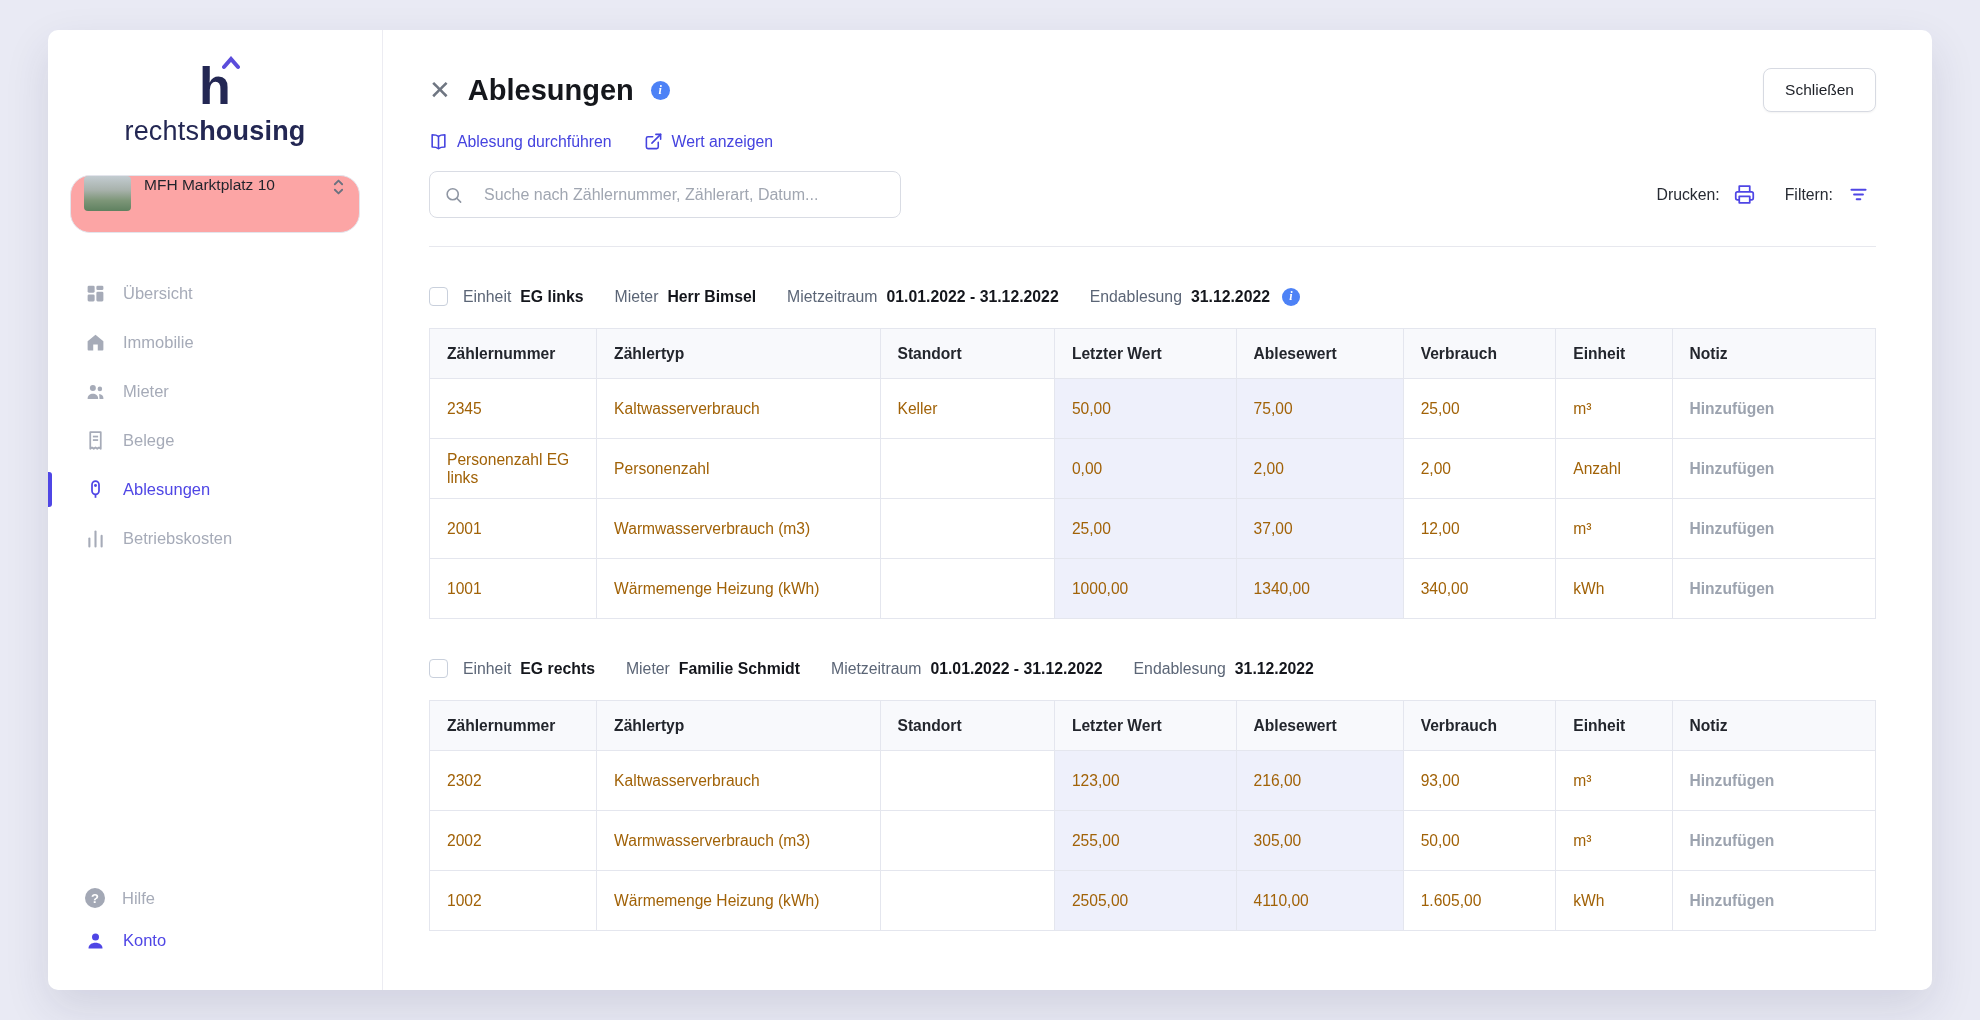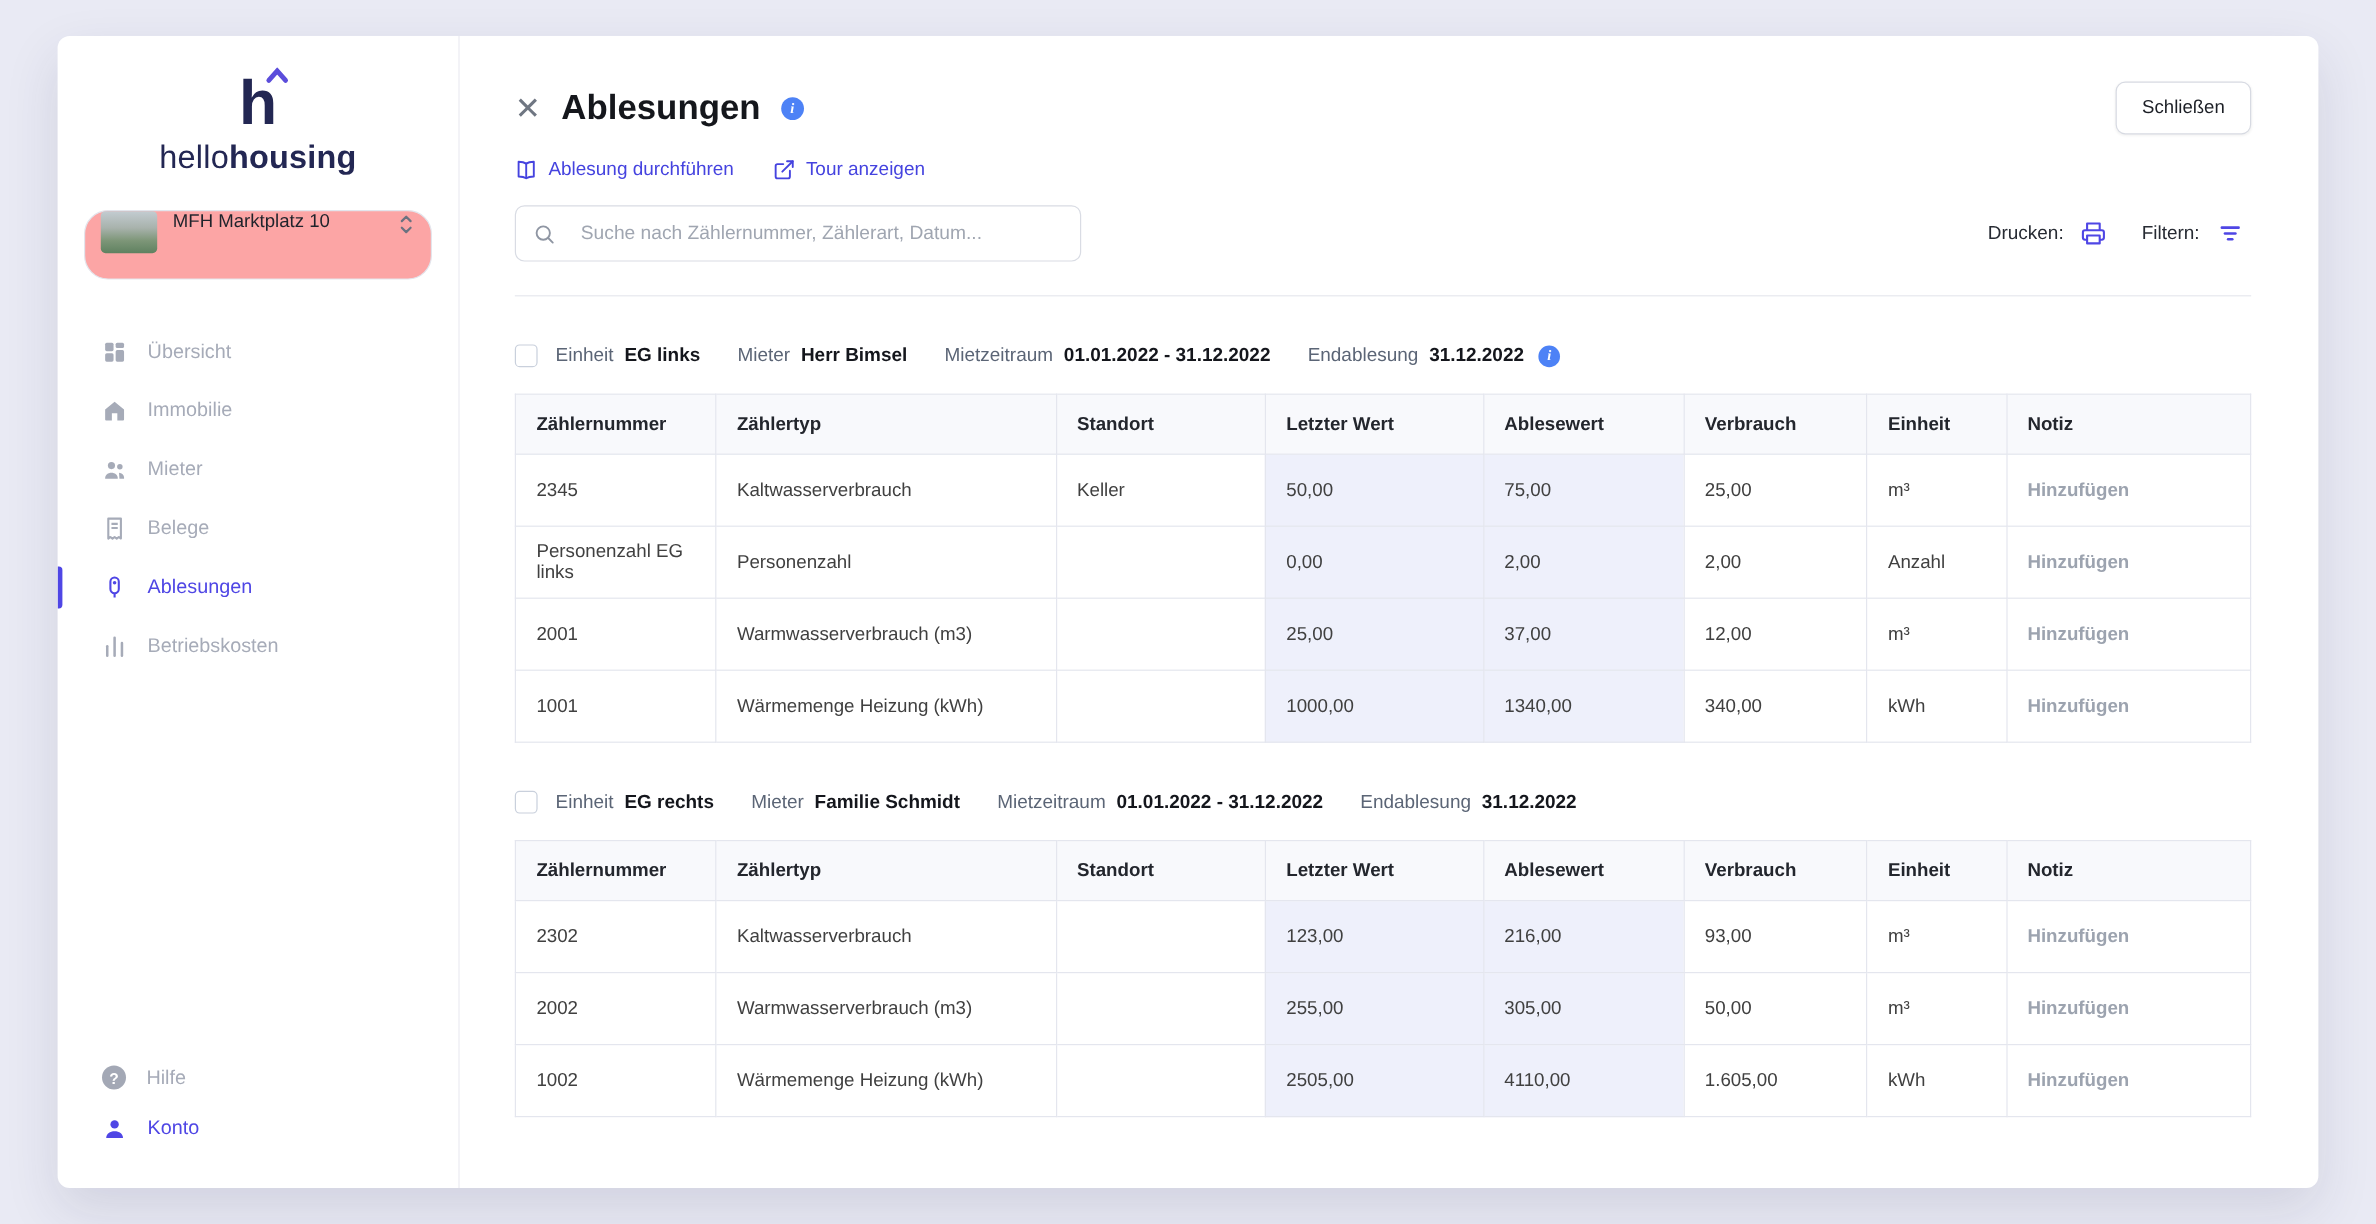--- a/index.html
+++ b/index.html
@@ -65,40 +65,40 @@
   .checkbox { width:19px; height:19px; border:1.6px solid #c9d0dc; border-radius:4px; background:#fff;
     margin-right:15px; cursor:pointer; flex-shrink:0; }
   .kv { display:flex; align-items:baseline; margin-right:31px; }
   .kv .k { color:#5b6576; margin-right:9px; }
   .kv .v { color:#14161c; font-weight:700; }
   .section-head .info-badge { width:18px; height:18px; align-self:center; }
 
   table { width:100%; border-collapse:collapse; table-layout:fixed; margin-top:22px; font-size:15.6px; }
   th, td { border:1px solid #e4e6ee; padding:10px 17px; }
   th { height:50px; text-align:left; font-weight:700; color:#23262d; background:#f8f9fc; }
-  td { height:60px; color:#404040; background:#fff; }
+  td { height:60px; color:#a16207; background:#fff; }
   td.shade { background:#eef0fb; }
   .num { text-align:left; }
   td.note { color:#9ca3af; cursor:pointer;font-weight:bold; }
 </style>
 </head>
 <body>
 
 <div class="card">
 
   <aside class="sidebar">
     <div class="logo-wrap">
       <div class="logo-mark">
         <span>h</span>
         <svg class="logo-caret" width="20" height="14" viewBox="0 0 20 14" fill="none" stroke="currentColor" stroke-width="4" stroke-linecap="round">
             <path d="M3 11 L10 3 L17 11"></path>
           </svg>
       </div>
       <div class="brand">
-        <span class="light">hello</span><span class="bold">housing</span>
+        <span class="light">rechts</span><span class="bold">housing</span>
       </div>
     </div>
 
     <div class="selector">
       <div class="thumb"></div>
       <div class="selector-label">MFH Marktplatz 10</div>
       <span class="updown">
         <svg width="15" height="22" viewBox="0 0 16 24" fill="none" stroke="currentColor" stroke-width="2" stroke-linecap="round" stroke-linejoin="round">
             <polyline points="4 9 8 5 12 9"></polyline>
             <polyline points="4 15 8 19 12 15"></polyline>
@@ -188,21 +188,21 @@
             <line x1="12" y1="5.5" x2="12" y2="21"></line>
           </svg>
         <span>Ablesung durchführen</span>
       </span>
       <span class="action-link">
         <svg viewBox="0 0 24 24" fill="none" stroke="currentColor" stroke-width="2" stroke-linecap="round" stroke-linejoin="round">
             <path d="M18 13v6a2 2 0 0 1-2 2H5a2 2 0 0 1-2-2V8a2 2 0 0 1 2-2h6"></path>
             <polyline points="15 3 21 3 21 9"></polyline>
             <line x1="10" y1="14" x2="21" y2="3"></line>
           </svg>
-        <span>Tour anzeigen</span>
+        <span>Wert anzeigen</span>
       </span>
     </div>
 
     <div class="search-row">
       <div class="search-box">
         <span class="search-icon">
           <svg width="19" height="19" viewBox="0 0 24 24" fill="none" stroke="currentColor" stroke-width="2" stroke-linecap="round">
               <circle cx="11" cy="11" r="7"></circle>
               <line x1="16.5" y1="16.5" x2="21" y2="21"></line>
             </svg>

